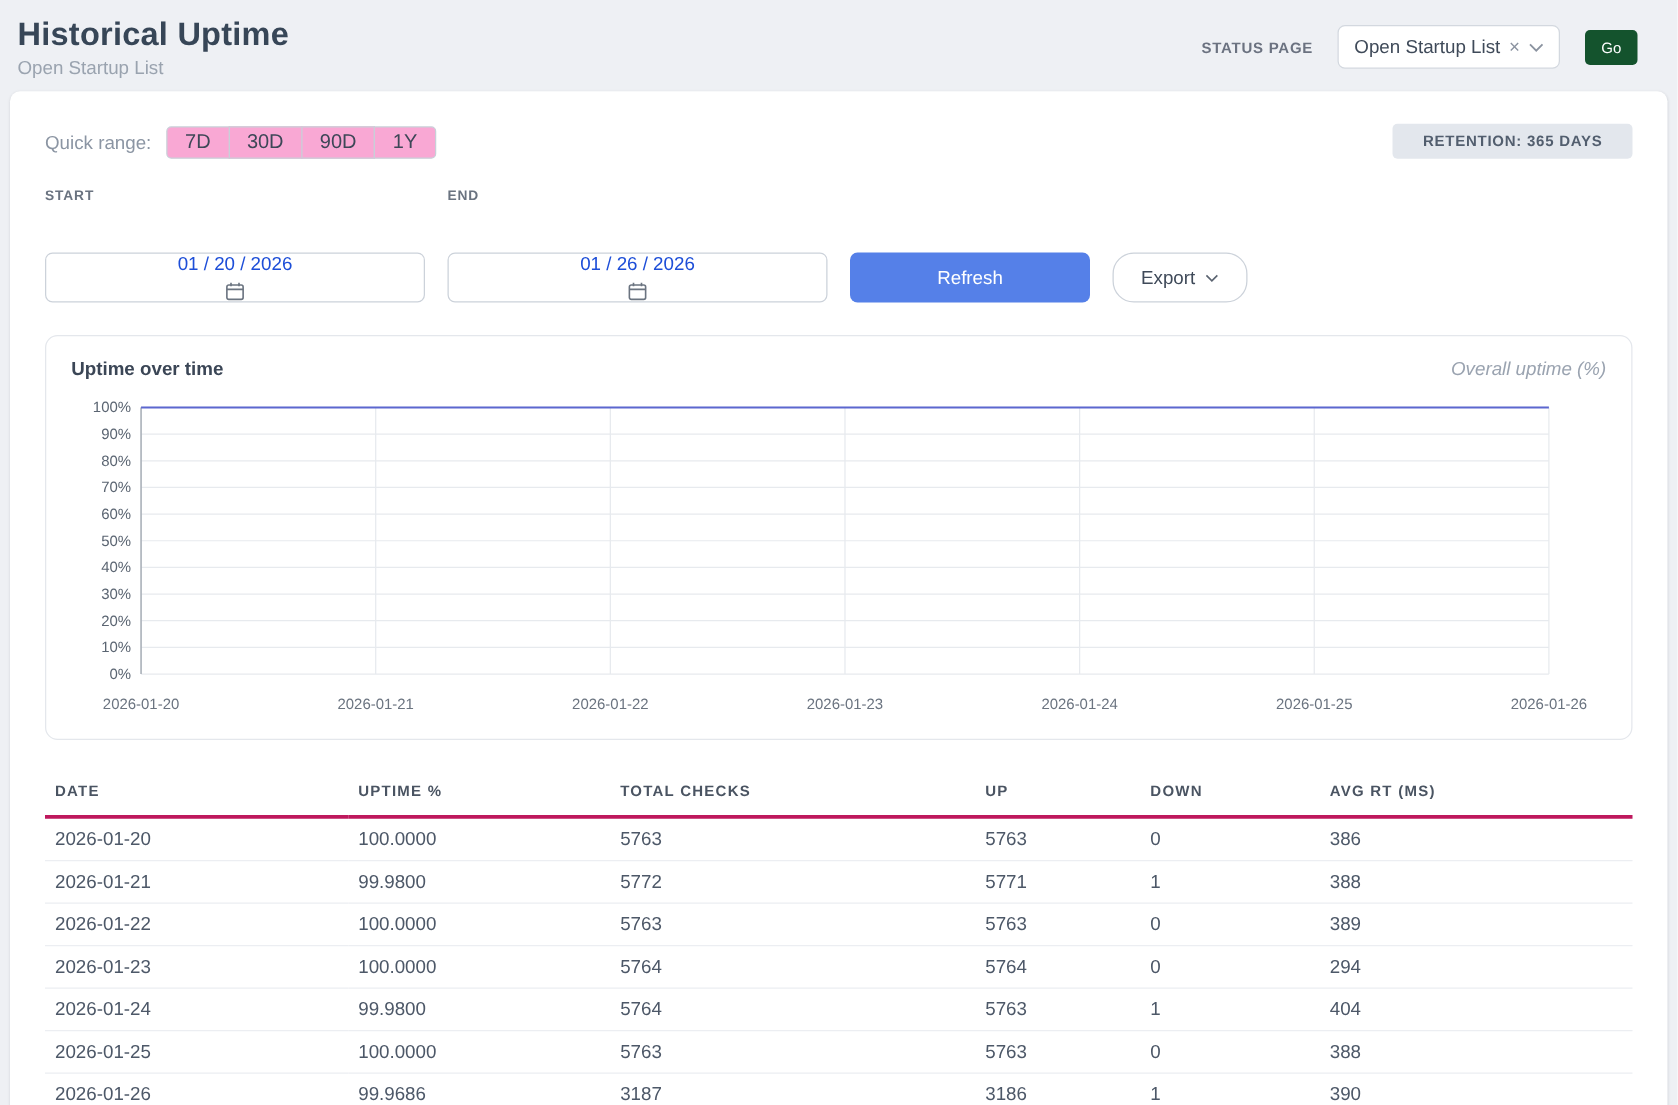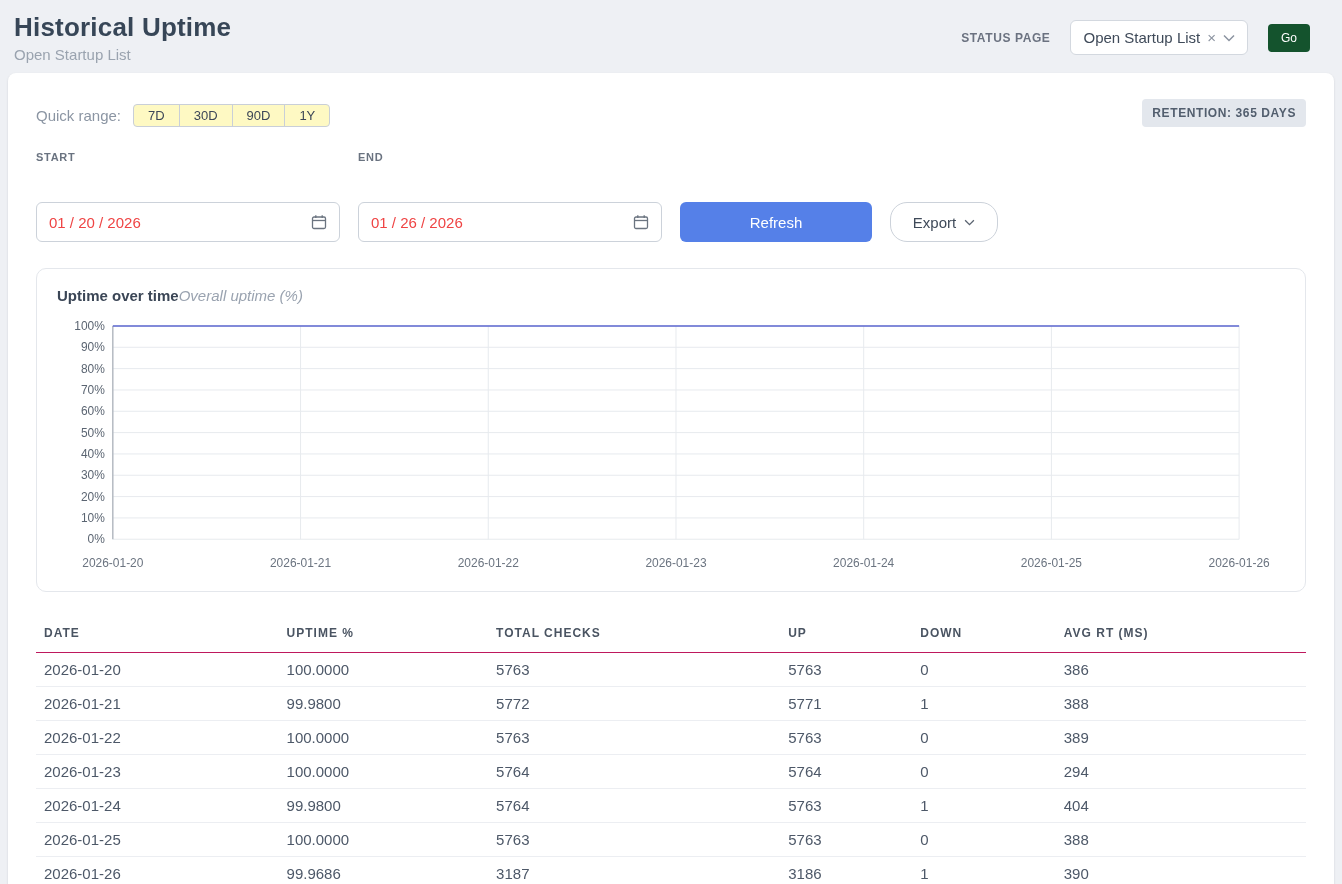--- a/index.html
+++ b/index.html
@@ -92,39 +92,39 @@
     gap: 12px;
   }
   .quick-range-label {
     font-size: 15px;
     color: #8b95a3;
   }
   .segmented {
     display: flex;
   }
   .segmented button {
-    background: #fef9c3;
+    background: #f9a8d4;
     border: 1px solid #c9cfd8;
     color: #3d4757;
-    font-size: 13px;
+    font-size: 16px;
     padding: 3px 14px;
     margin-left: -1px;
     cursor: pointer;
     font-family: inherit;
   }
   .segmented button:first-child { border-radius: 4px 0 0 4px; margin-left: 0; }
   .segmented button:last-child { border-radius: 0 4px 4px 0; }
   .badge {
     background: #e3e7ed;
     color: #525e6e;
     font-size: 12px;
     font-weight: 700;
     letter-spacing: 0.6px;
     text-transform: uppercase;
-    padding: 7px 10px;
+    padding: 7px 24px;
     border-radius: 4px;
   }
 
   
   .form-row {
     display: flex;
     gap: 18px;
     margin-top: 24px;
     align-items: flex-end;
   }
@@ -144,22 +144,23 @@
   .input-box {
     height: 40px;
     background: #fff;
     border: 1px solid #ccd2da;
     border-radius: 6px;
     padding: 0 12px;
     display: flex;
     align-items: center;
     justify-content: space-between;
     font-size: 15px;
-    color: #ef4444;
-    cursor: pointer;
+    color: #1d4ed8;
+    cursor: pointer;
+    flex-direction: column;
   }
   .w-date { width: 304px; }
   .w-gran { flex: 1; }
   .refresh-btn {
     width: 192px;
     height: 40px;
     background: #5580e8;
     color: #fff;
     border: none;
     border-radius: 6px;
@@ -185,20 +186,21 @@
 
   
   .chart-card {
     margin-top: 26px;
     border: 1px solid #e4e7ec;
     border-radius: 10px;
     padding: 18px 20px 10px 20px;
   }
   .chart-header {
     display: flex;
+    justify-content: space-between;
     align-items: center;
   }
   .chart-title {
     font-size: 15px;
     font-weight: 700;
     color: #3b4656;
   }
   .chart-legend {
     font-size: 15px;
     color: #9aa3b0;
@@ -218,21 +220,21 @@
     border-collapse: collapse;
   }
   table.uptime th {
     text-align: left;
     font-size: 12px;
     font-weight: 700;
     letter-spacing: 1px;
     color: #4a5462;
     text-transform: uppercase;
     padding: 6px 8px 12px 8px;
-    border-bottom: 1px solid #be185d;
+    border-bottom: 3px solid #be185d;
   }
   table.uptime td {
     font-size: 15px;
     color: #4d5868;
     padding: 8px 8px;
     border-bottom: 1px solid #eceef2;
   }
 </style>
 </head>
 <body>

